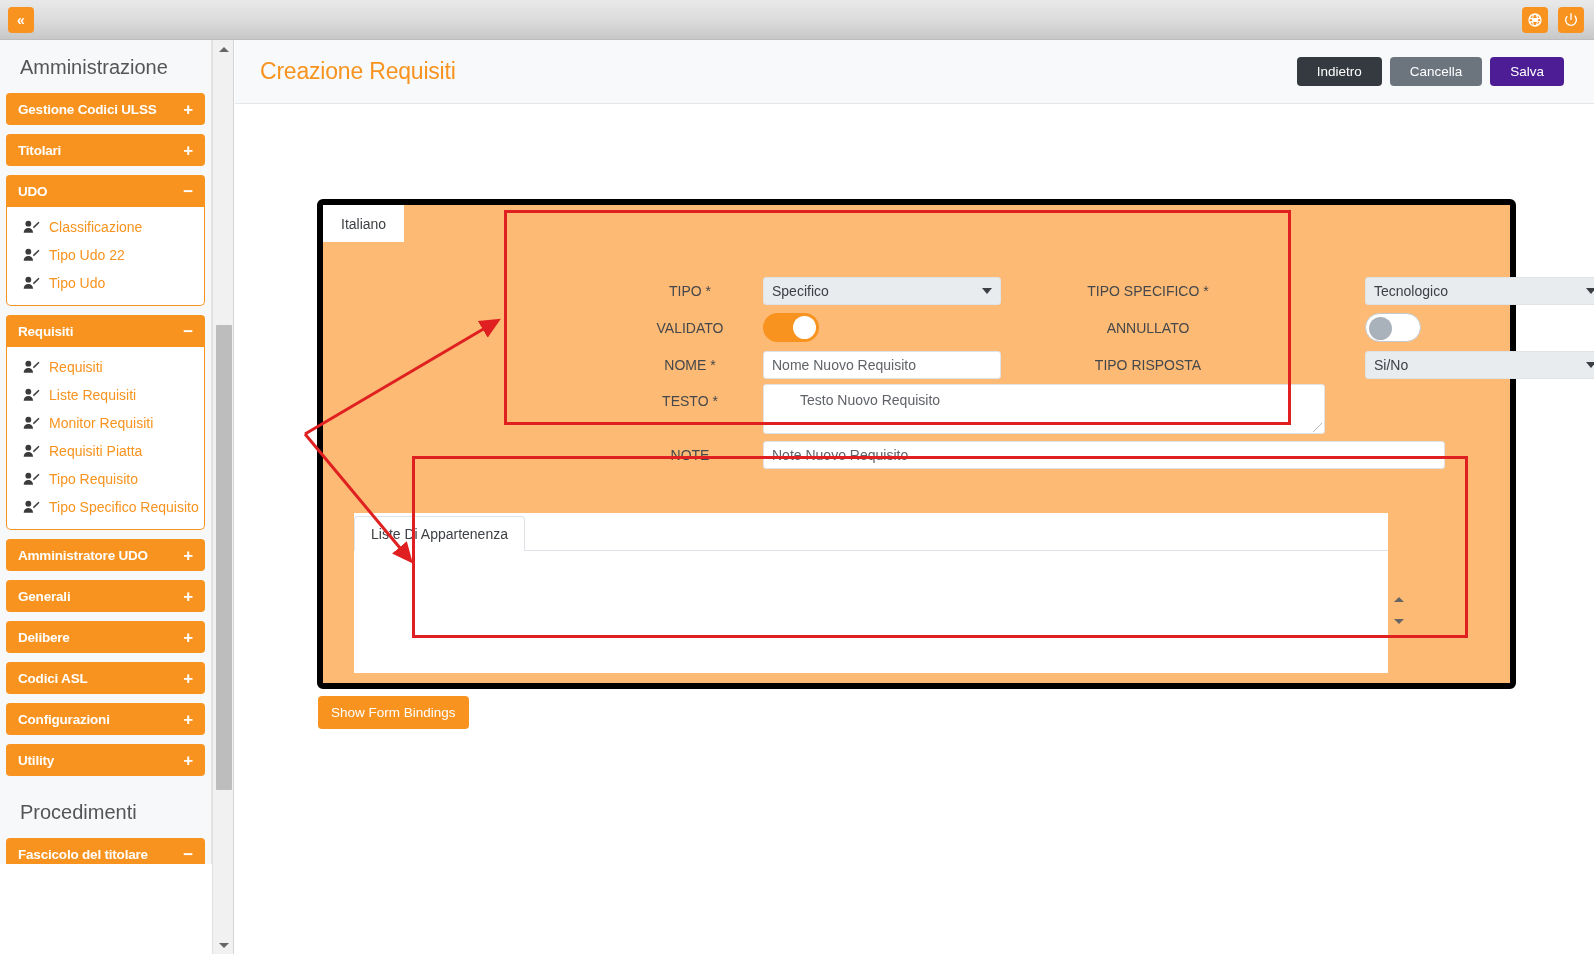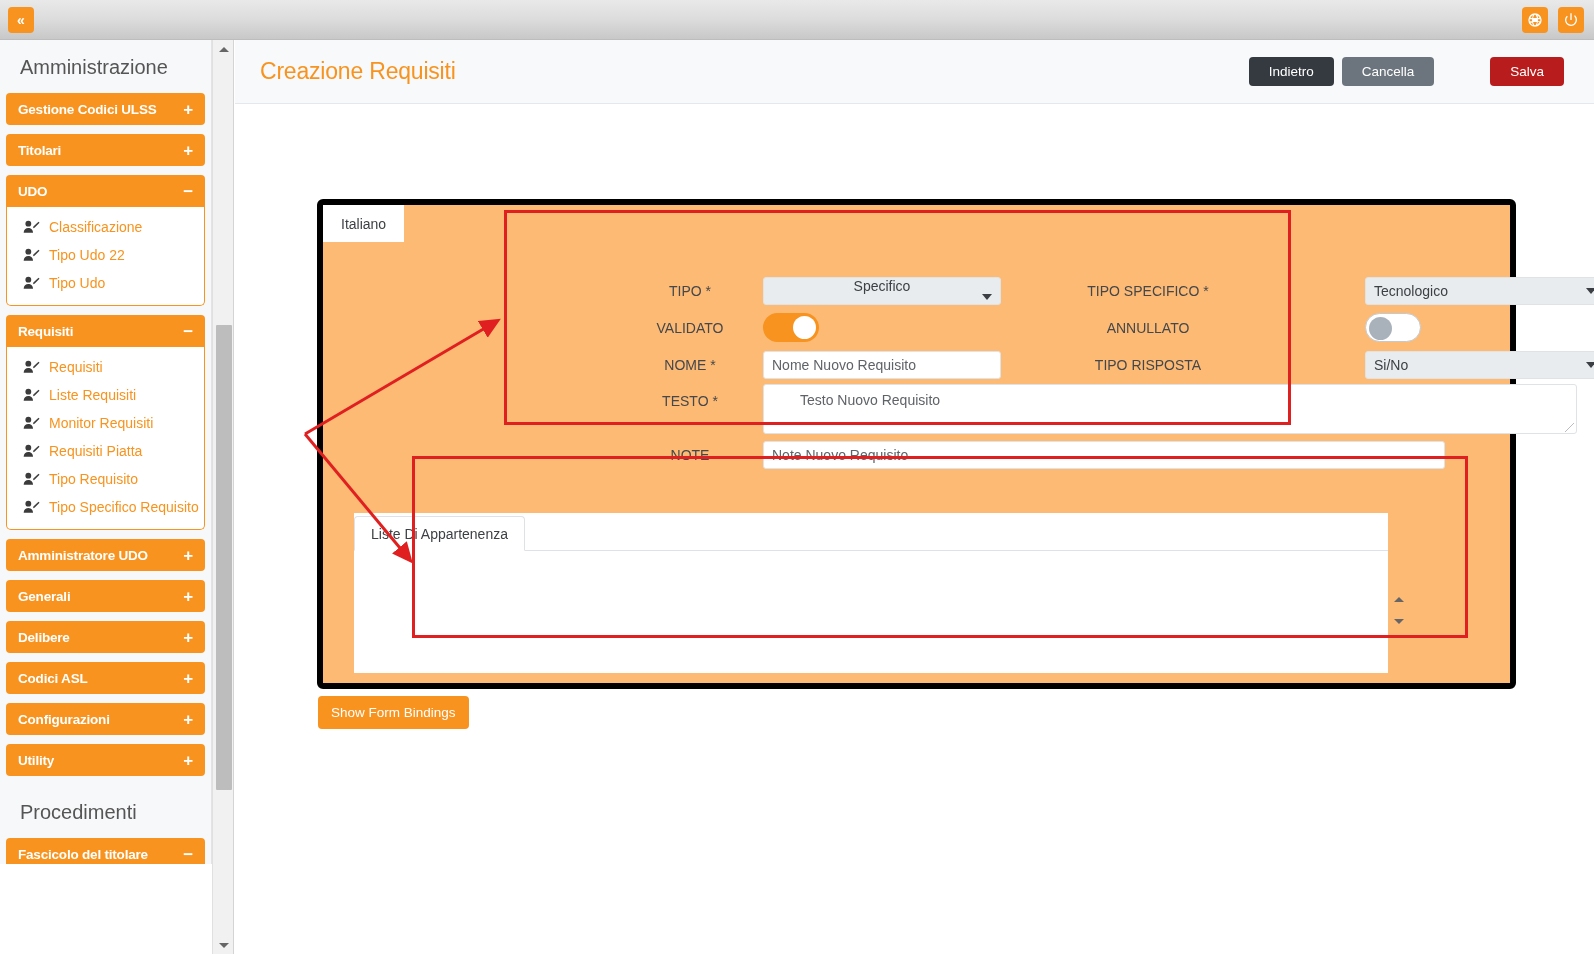--- a/index.html
+++ b/index.html
@@ -148,21 +148,21 @@
   #header-actions {
     margin-left: auto; display: flex; gap: 8px; align-items: center;
   }
   .btn {
     font-size: 13.5px; color: #fff; border: none; border-radius: 4px;
     padding: 8px 20px; cursor: pointer; font-family: inherit;
     line-height: 1;
   }
   .btn-dark { background: #343a40; }
   .btn-grey { background: #6c757d; }
-  .btn-orange { background: #b91c1c; margin-left: 48px; }
+  .btn-orange { background: #4c1d95; }
 
   
   #form-panel {
     position: absolute; top: 159px; left: 82px;
     width: 1199px; height: 490px;
     background: #fdba74;
     border: 6px solid #000000;
     border-radius: 6px;
   }
   #lang-tab {
@@ -537,37 +537,37 @@
       <button class="btn btn-orange">Salva</button>
     </div>
   </div>
 
   <div id="form-panel">
     <div id="lang-tab">Italiano</div>
 
     <div id="form-grid">
 
       <div class="f-label" style="left:-128px; top:18px; width:110px;">TIPO *</div>
-      <div class="sel" style="left:0px; top:12px; width:238px;flex-direction:column;">
+      <div class="sel" style="left:0px; top:12px; width:238px;">
         <span>Specifico</span>
         <span class="caret"></span>
       </div>
 
       <div class="f-label" style="left:-128px; top:55px; width:110px;">VALIDATO</div>
       <div class="toggle on" style="left:0px; top:48px;">
         <div class="knob"></div>
       </div>
 
       <div class="f-label" style="left:-128px; top:92px; width:110px;">NOME *</div>
       <div class="txtin" style="left:0px; top:86px; width:238px;">
         <span>Nome Nuovo Requisito</span>
       </div>
 
       <div class="f-label" style="left:-128px; top:128px; width:110px;">TESTO *</div>
-      <div class="txtarea" style="left:0px; top:119px; width:814px; height:50px;padding-left:36px;">
+      <div class="txtarea" style="left:0px; top:119px; width:562px; height:50px;padding-left:36px;">
         <span>Testo Nuovo Requisito</span>
         <span class="resize-grip"></span>
       </div>
 
       <div class="f-label" style="left:-128px; top:182px; width:110px;">NOTE</div>
       <div class="txtin" style="left:0px; top:176px; width:682px;">
         <span>Note Nuovo Requisito</span>
       </div>
 
       <div class="f-label" style="left:300px; top:18px; width:170px;">TIPO SPECIFICO *</div>

